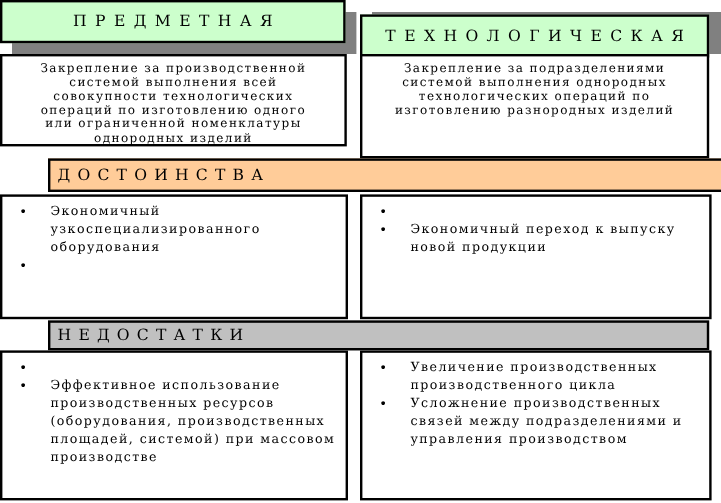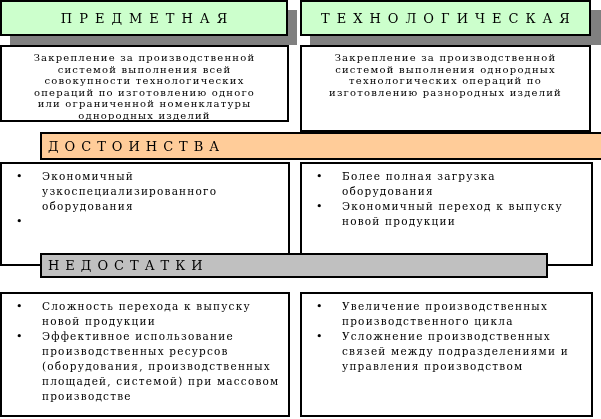--- a/index.html
+++ b/index.html
@@ -27,63 +27,61 @@
 <body>
 
 <div id="page">
 
   <div class="shadow" style="left: 10px; top: 10px; width: 287px; height: 35px; background: rgb(128, 128, 128);"></div>
   <div class="shadow" style="left: 310px; top: 10px; width: 291px; height: 35px; background: rgb(128, 128, 128);"></div>
 
   <div class="box hdr" style="left: 0px; top: 0px; width: 288px; height: 36px; background: rgb(204, 255, 204);">
     <span class="title">ПРЕДМЕТНАЯ</span>
   </div>
-  <div class="box hdr" style="left: 300px; top: 0px; width: 291px; height: 36px; background: rgb(204, 255, 204);">
+  <div class="box hdr" style="left: 300px; top: 12px; width: 291px; height: 36px; background: rgb(204, 255, 204);">
     <span class="title">ТЕХНОЛОГИЧЕСКАЯ</span>
   </div>
 
   <div class="box" style="left:0px;top:45px;width:289px;height:77px;">
     <span class="desc">Закрепление за производственной системой выполнения всей совокупности технологических операций по изготовлению одного или ограниченной номенклатуры однородных изделий</span>
   </div>
   <div class="box" style="left:300px;top:45px;width:291px;height:87px;">
-    <span class="desc">Закрепление за производственной системой выполнения однородных технологических операций по изготовлению разнородных изделий</span>
+    <span class="desc">Закрепление за подразделениями системой выполнения однородных технологических операций по изготовлению разнородных изделий</span>
   </div>
 
   <div class="box band" style="left: 0px; top: 132px; width: 599px; height: 28px; background: rgb(255, 204, 153);">
     <span class="band-label">ДОСТОИНСТВА</span>
   </div>
 
   <div class="box list" style="left:0px;top:162px;width:290px;height:104px;">
     <div class="item">
       <span class="bullet">•</span>
       <span class="item-text">Экономичный узкоспециализированного оборудования</span>
     </div>
     <div class="item">
       <span class="bullet">•</span>
     </div>
   </div>
   <div class="box list" style="left:300px;top:162px;width:293px;height:104px;">
     <div class="item">
       <span class="bullet">•</span>
-      <span class="item-text">Более полная загрузка оборудования</span>
     </div>
     <div class="item">
       <span class="bullet">•</span>
       <span class="item-text">Экономичный переход к выпуску новой продукции</span>
     </div>
   </div>
 
-  <div class="box band" style="left: 0px; top: 253px; width: 508px; height: 25px; background: rgb(192, 192, 192);">
+  <div class="box band" style="left: 0px; top: 267px; width: 551px; height: 25px; background: rgb(192, 192, 192);">
     <span class="band-label">НЕДОСТАТКИ</span>
   </div>
 
   <div class="box list" style="left:0px;top:292px;width:290px;height:125px;">
     <div class="item">
       <span class="bullet">•</span>
-      <span class="item-text">Сложность перехода к выпуску новой продукции</span>
     </div>
     <div class="item">
       <span class="bullet">•</span>
       <span class="item-text">Эффективное использование производственных ресурсов (оборудования, производственных площадей, системой) при массовом производстве</span>
     </div>
   </div>
   <div class="box list" style="left:300px;top:292px;width:293px;height:125px;">
     <div class="item">
       <span class="bullet">•</span>
       <span class="item-text">Увеличение производственных производственного цикла</span>

